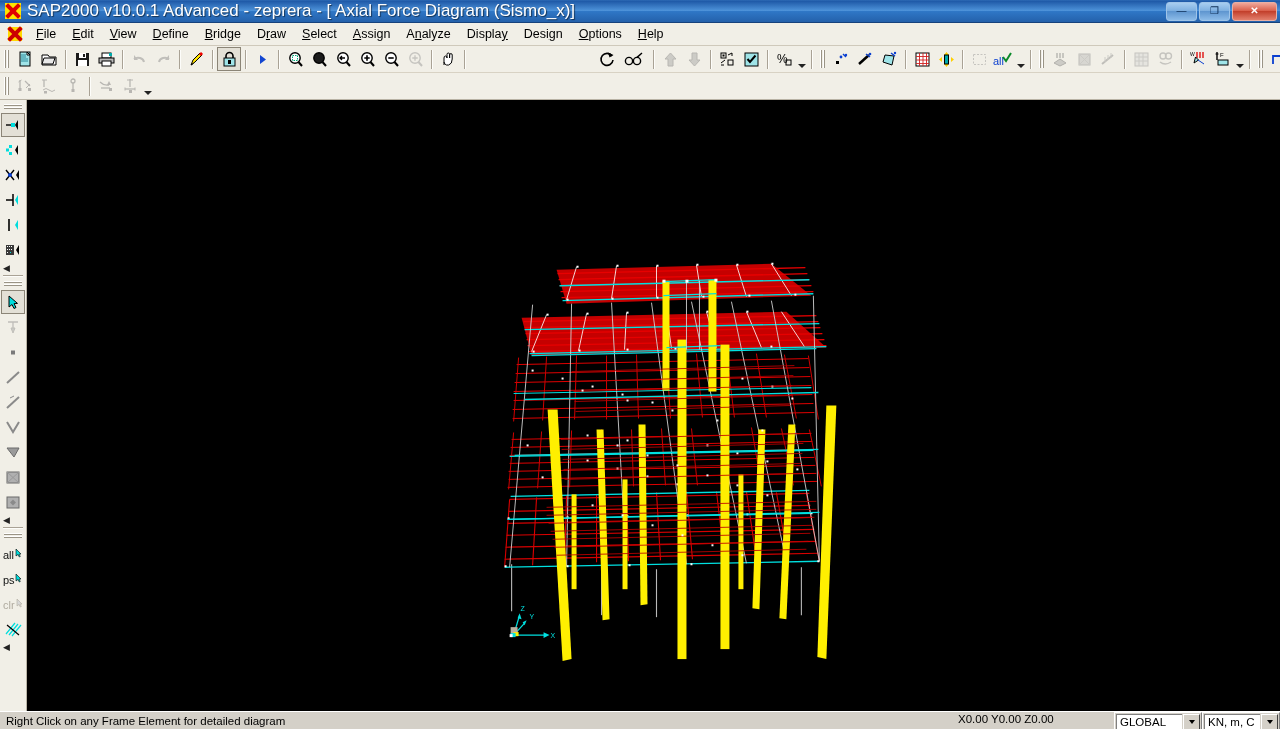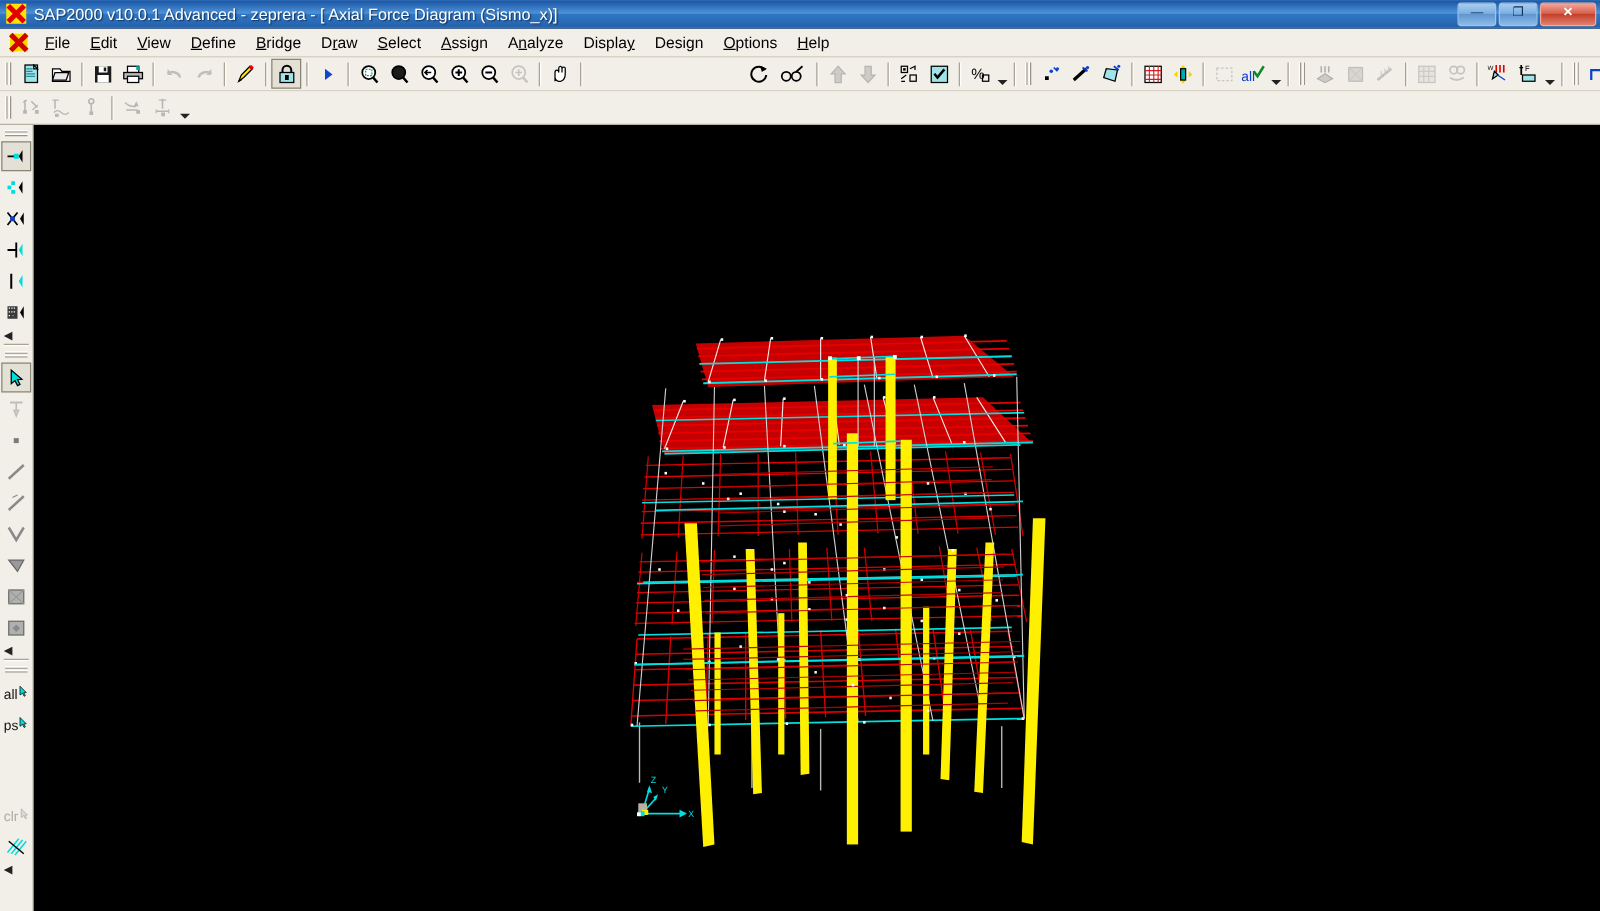--- a/index.html
+++ b/index.html
@@ -26,21 +26,21 @@
   .title-icon .star{
     position:absolute;left:0;top:0;width:16px;height:16px;
     background:#ffe400;
   }
   .title-icon .star:before,.title-icon .star:after{
     content:"";position:absolute;background:#e00000;
   }
   .title-icon .star:before{left:6px;top:-1px;width:4px;height:18px;transform:rotate(45deg);}
   .title-icon .star:after{left:6px;top:-1px;width:4px;height:18px;transform:rotate(-45deg);}
   .title-text{
-    color:#fff;font-size:13px;font-family:"Liberation Sans",sans-serif;
+    color:#fff;font-size:17px;font-family:"Liberation Sans",sans-serif;
     text-shadow:1px 1px 1px rgba(0,0,0,.55);white-space:nowrap;
   }
   .win-buttons{position:absolute;right:3px;top:2px;display:flex;gap:2px;}
   .win-btn{
     width:29px;height:17px;border:1px solid #9fc4e8;border-radius:3px;
     background:linear-gradient(180deg,#a7cdf0 0%,#7fb0e0 45%,#5f96d0 50%,#8cbbe8 100%);
     display:flex;align-items:center;justify-content:center;
     color:#0d2d55;font-size:10px;line-height:1;
   }
   .win-btn.close{
@@ -117,21 +117,21 @@
   }
   .sb-grip:before{top:1px;box-shadow:0 1px 0 #9a9486;}
   .sb-grip:after{top:4px;box-shadow:0 1px 0 #9a9486;}
   .sb-btn{
     width:22px;height:22px;flex:0 0 22px;display:flex;align-items:center;justify-content:center;
     border:1px solid transparent;margin-bottom:1px;position:relative;
   }
   .sb-btn.pressed{border:1px solid #8b8577;background:#e3e0d6;}
   .sb-btn.dim{opacity:.42;}
   .sb-btn.txt{font-size:11px;color:#111;}
-  .sb-btn.txt.dim{color:#b0aba0;opacity:1;margin-top:48px;}
+  .sb-btn.txt.dim{color:#b0aba0;opacity:1;}
   .sb-sep{width:20px;height:1px;background:#a9a295;box-shadow:0 1px 0 #fdfdfa;margin:2px 0 3px 0;flex:0 0 1px;}
   .sb-more{
     width:22px;height:10px;flex:0 0 10px;display:flex;align-items:center;justify-content:flex-start;
     padding-left:2px;color:#222;font-size:9px;
   }
 
   
   .canvas{flex:1 1 auto;background:#000;position:relative;overflow:hidden;}
   .model{position:absolute;left:0;top:0;width:100%;height:100%;}
 
@@ -1021,14 +1021,30 @@
           <rect x="484" y="534" width="5" height="4" fill="#00e0e0"></rect>
           <rect x="483" y="535" width="3" height="3" fill="#fff"></rect>
           <text x="494" y="512" font-size="7" fill="#00e0e0" font-family="Liberation Sans">Z</text>
           <text x="503" y="520" font-size="7" fill="#00e0e0" font-family="Liberation Sans">Y</text>
           <text x="524" y="539" font-size="7" fill="#00e0e0" font-family="Liberation Sans">X</text>
         </g>
       </svg>
     </div>
   </div>
 
+  <div class="statusbar">
+    <div class="status-text">Right Click on any Frame Element for detailed diagram</div>
+    <div class="status-coords">X0.00  Y0.00  Z0.00</div>
+    <div class="status-combo" id="combo-coord-system">
+      <div class="combo-inner">GLOBAL</div>
+      <div class="combo-btn">
+          <span class="caret"></span>
+        </div>
+    </div>
+    <div class="status-combo" id="combo-units">
+      <div class="combo-inner">KN, m, C</div>
+      <div class="combo-btn">
+          <span class="caret"></span>
+        </div>
+    </div>
+  </div>
 
 </div>
 
 </body></html>

